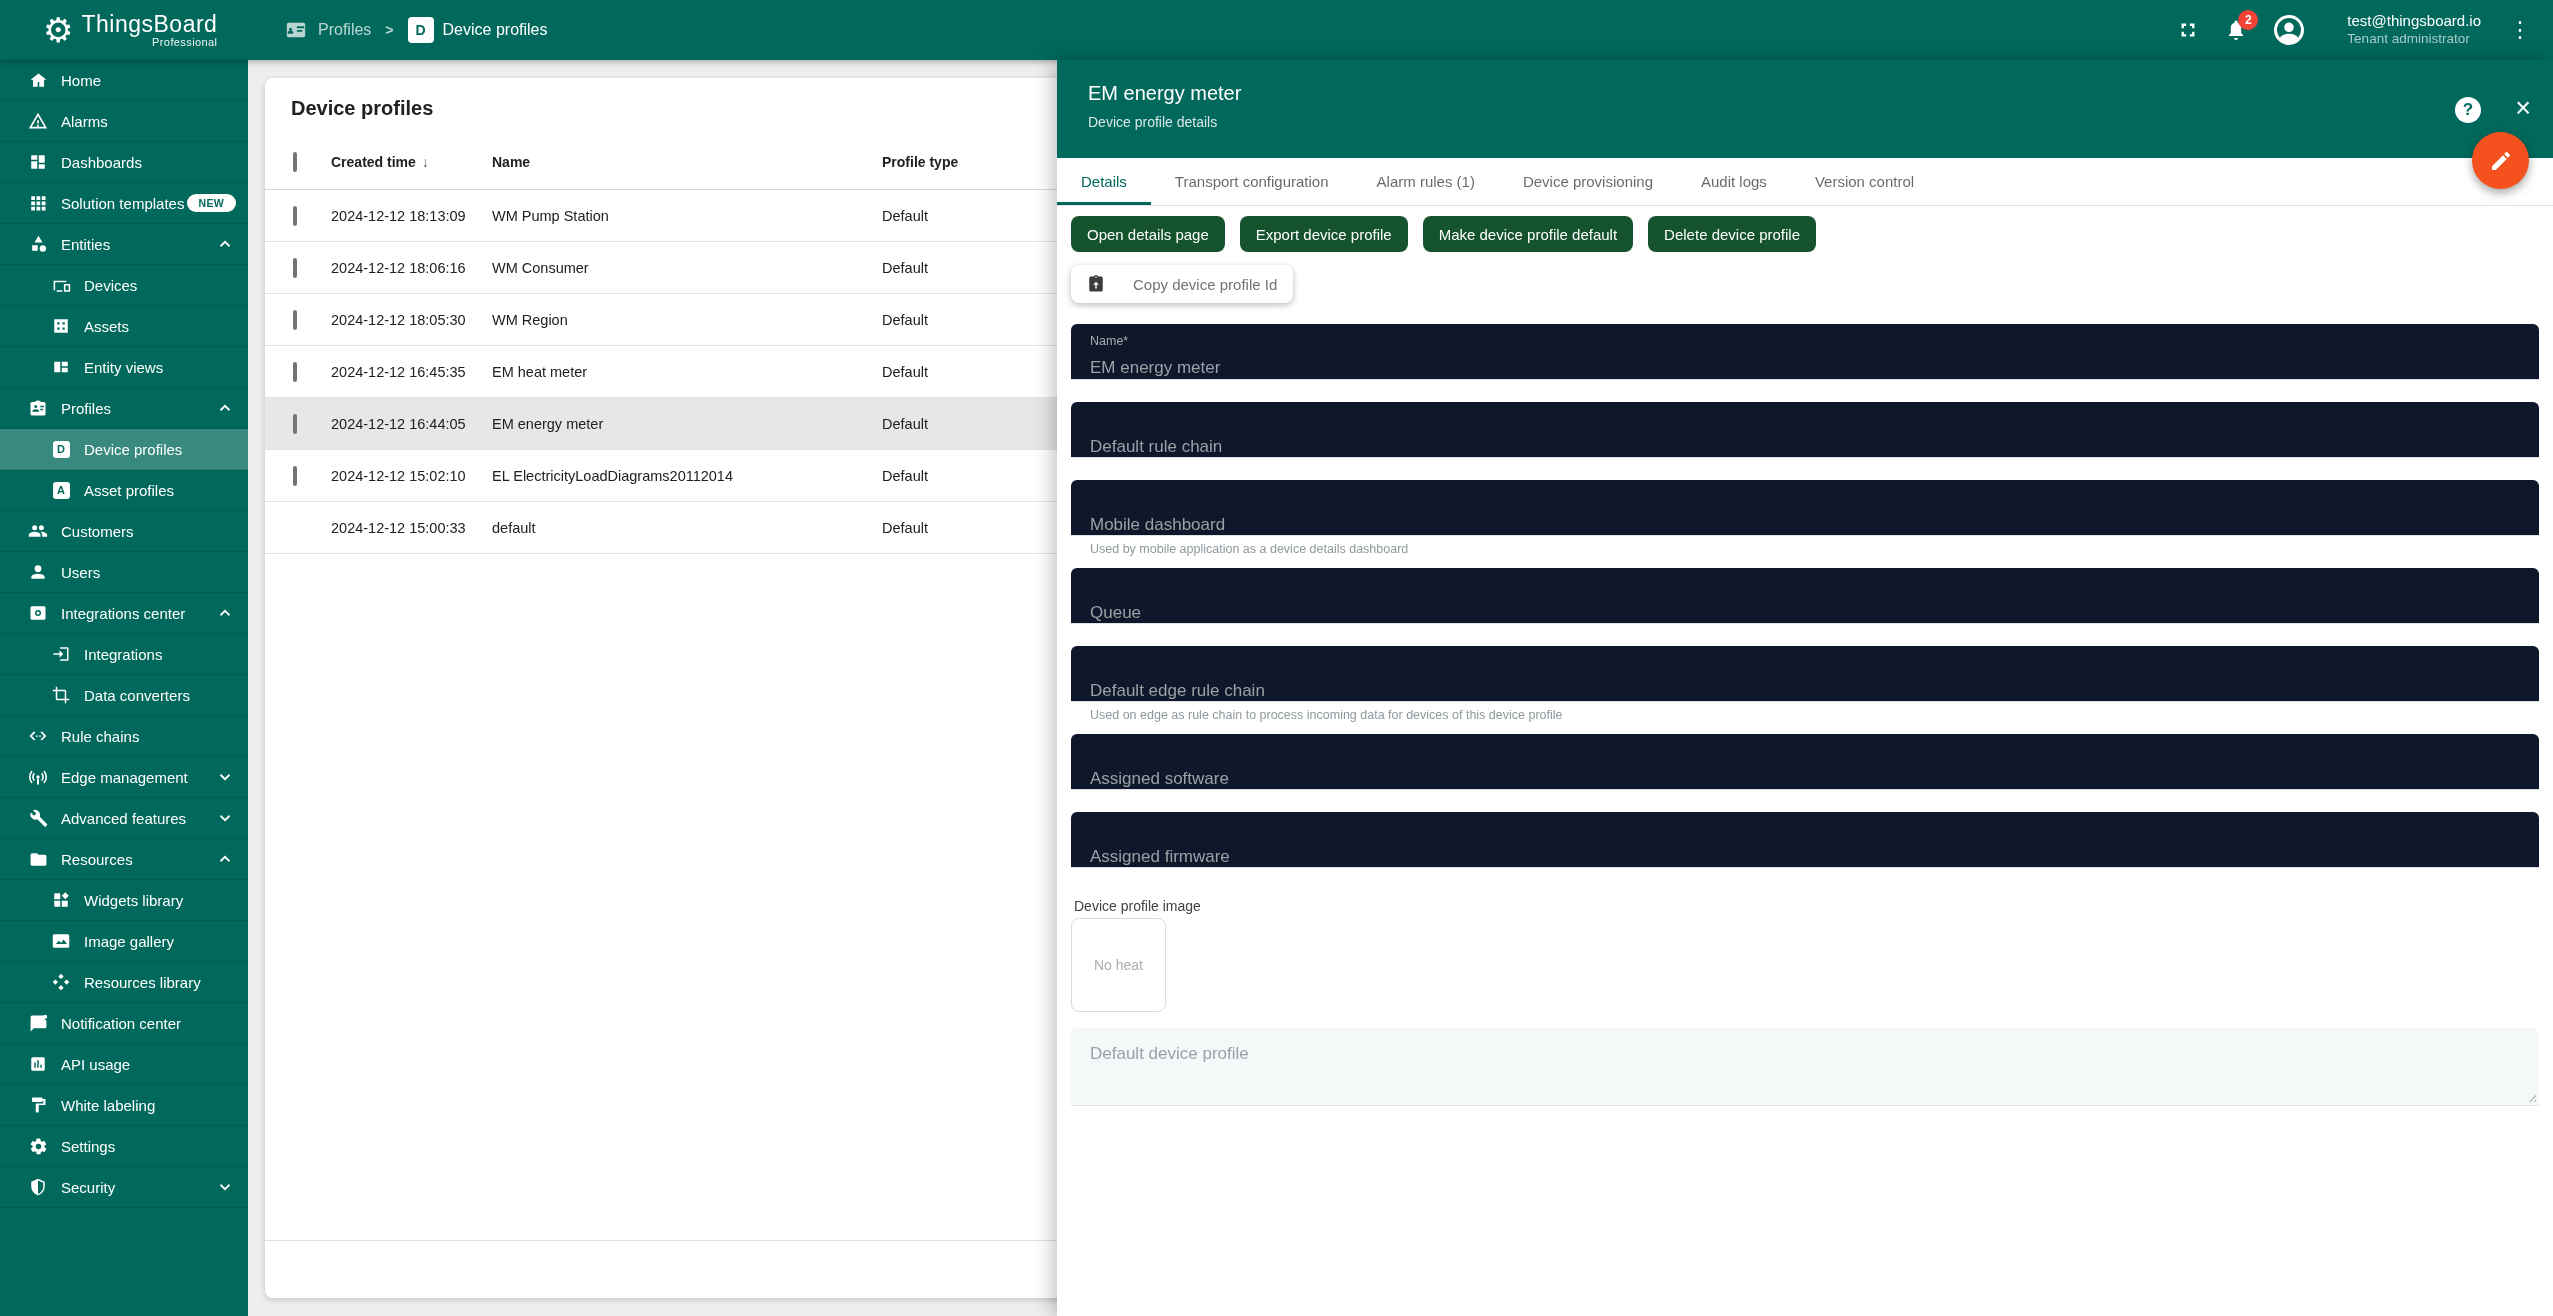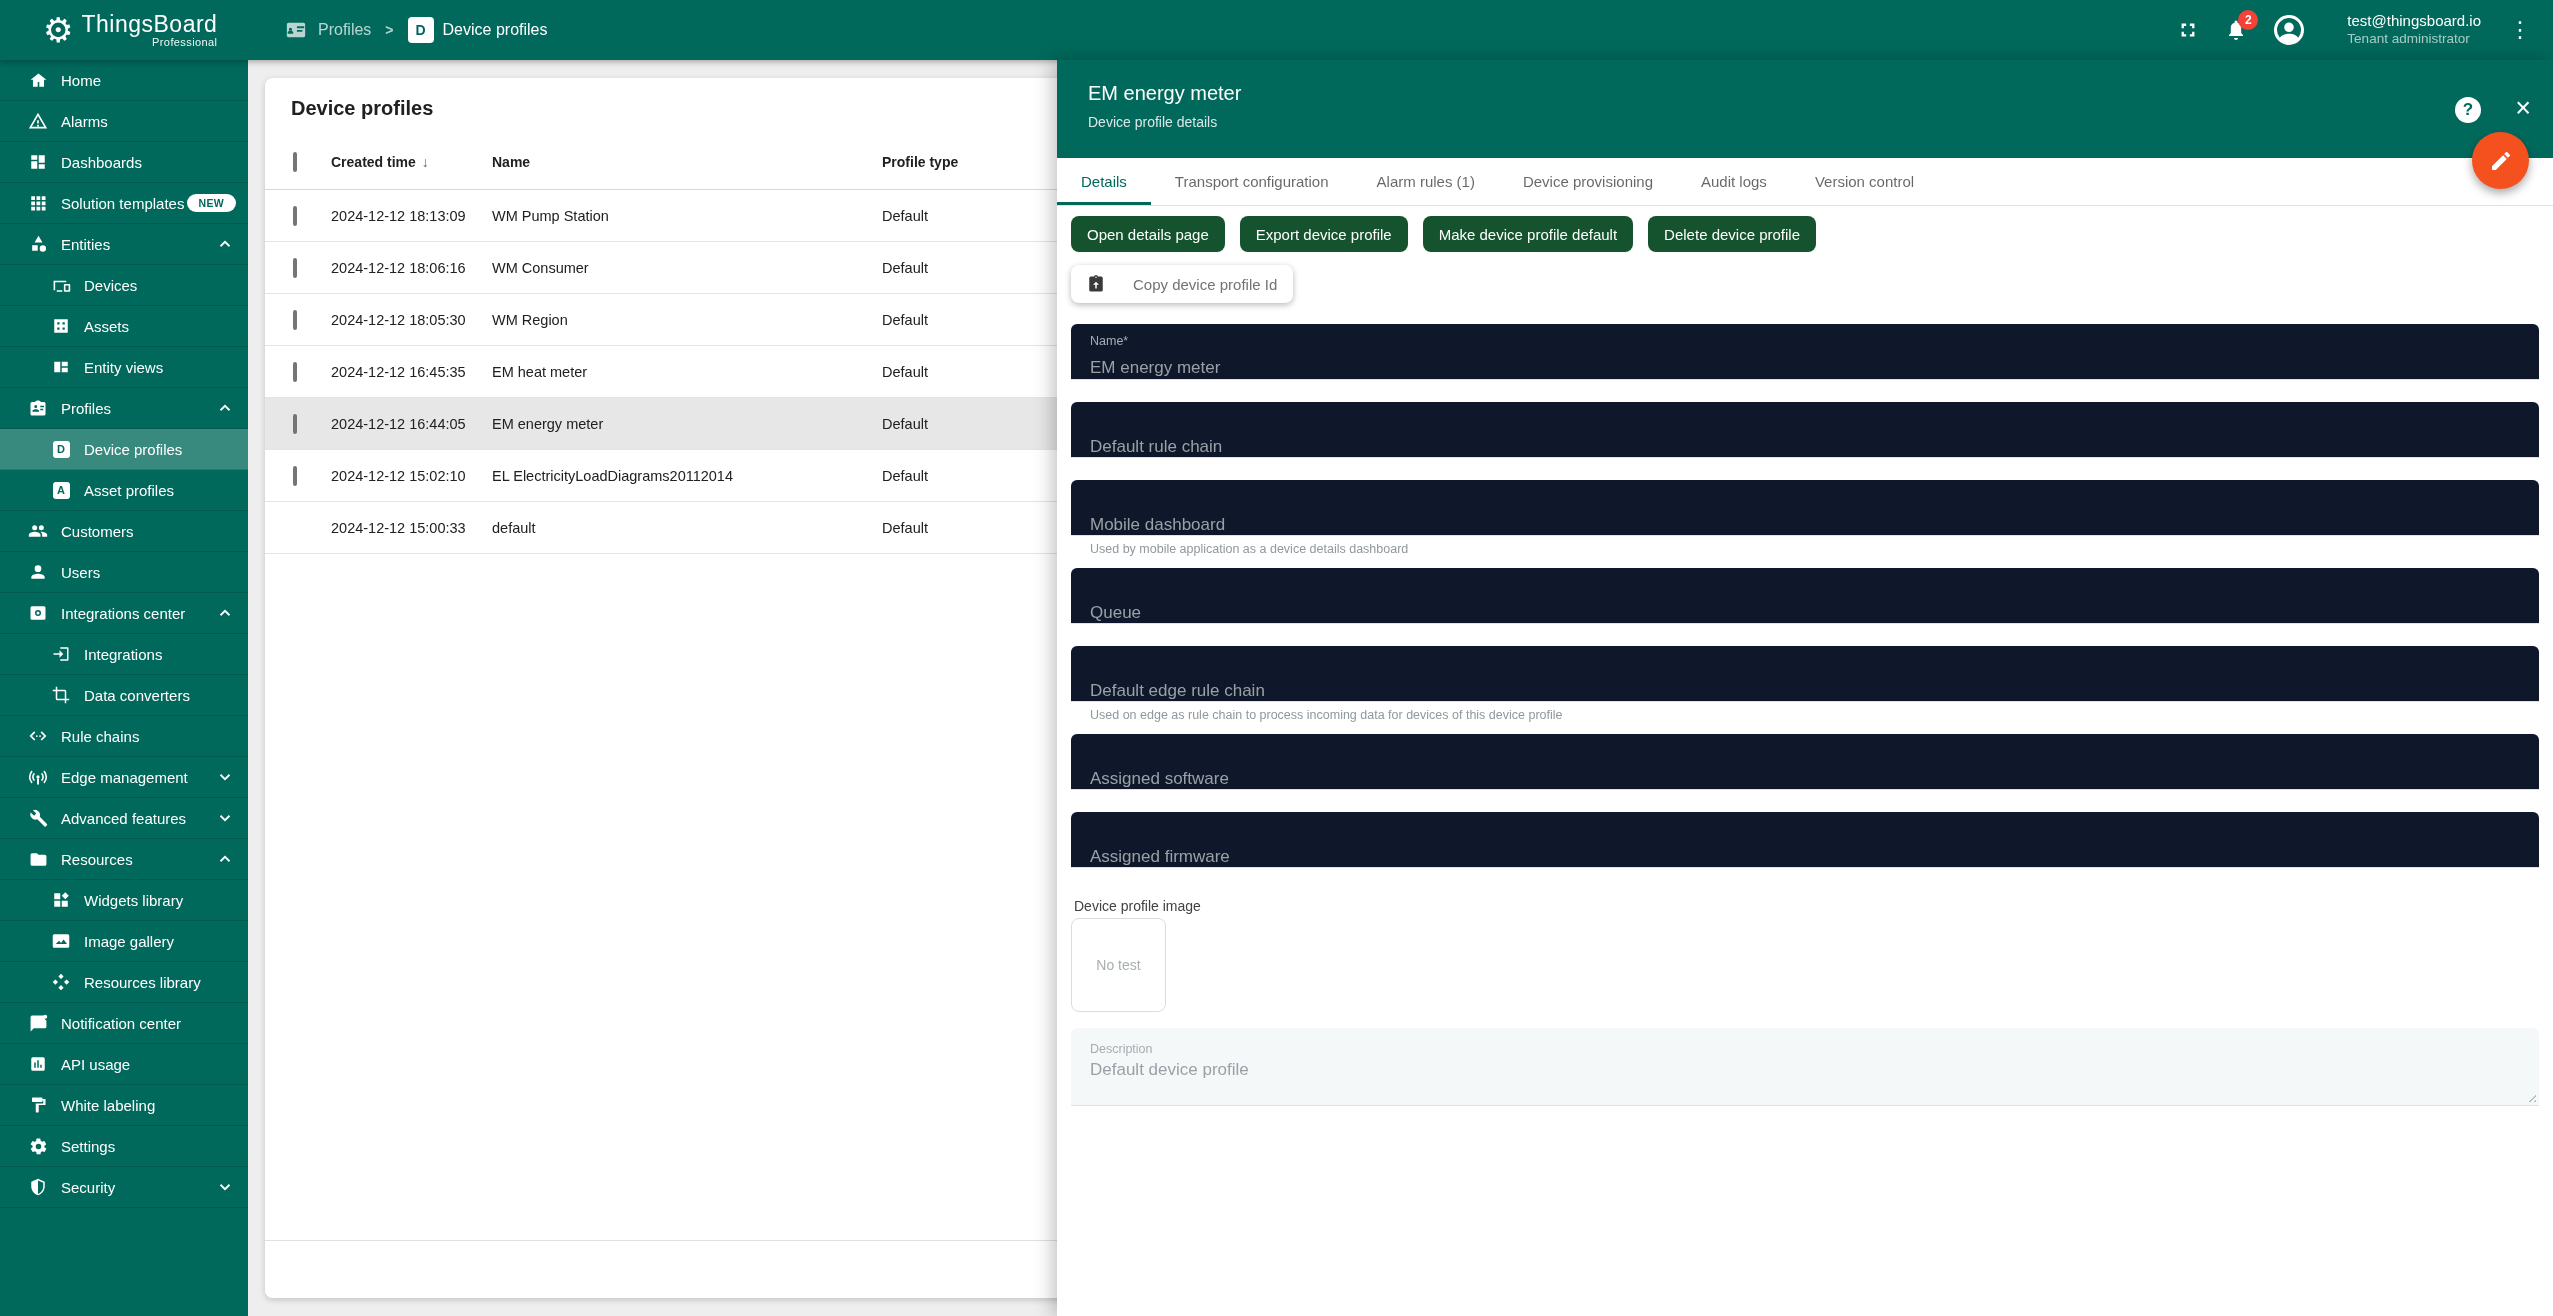--- a/index.html
+++ b/index.html
@@ -516,20 +516,19 @@
         <div class="field-hint">Used on edge as rule chain to process incoming data for devices of this device profile</div>
         <div class="field">
           <div class="field-placeholder">Assigned software</div>
         </div>
         <div class="field">
           <div class="field-placeholder">Assigned firmware</div>
         </div>
       </div>
     <div class="img-label">Device profile image</div>
     <div class="noimg-box">
-      <span class="noimg-text">No test</span>
+      <span class="noimg-text">No heat</span>
     </div>
     <div class="desc-box">
-      <div class="field-label">Description</div>
       <div class="field-value">Default device profile</div>
     </div>
   </div>
 </aside>
 
 </body></html>

